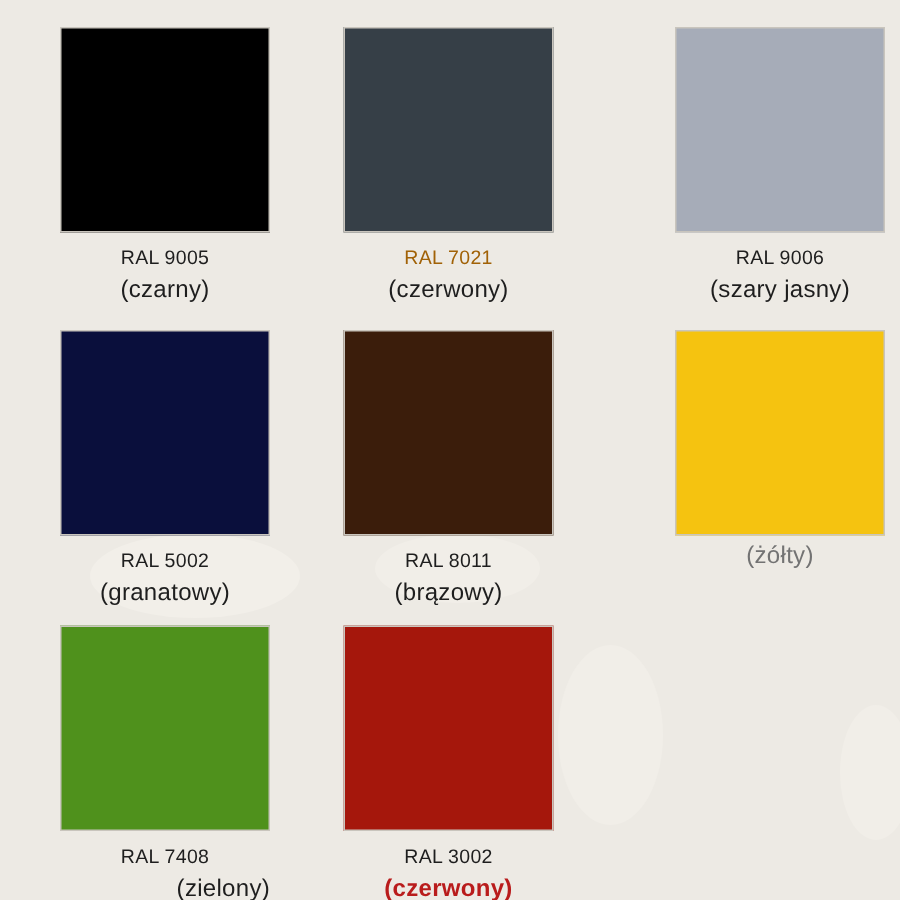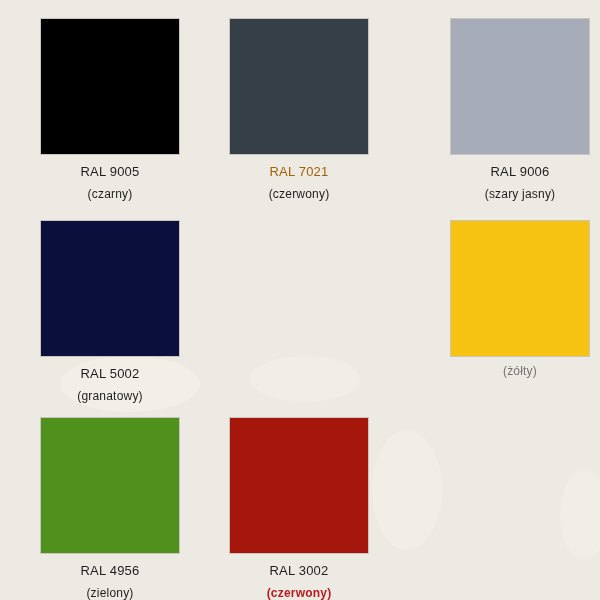--- a/index.html
+++ b/index.html
@@ -52,21 +52,21 @@
     margin-top: 9px;
     font-size: 13px;
     line-height: 16px;
     color: #1e1e1e;
     letter-spacing: 0.2px;
     white-space: nowrap;
   }
 
   .swatch-name {
     margin-top: 6px;
-    font-size: 12px;
+    font-size: 16px;
     line-height: 16px;
     color: #1e1e1e;
     letter-spacing: 0.2px;
     white-space: nowrap;
   }
 
   
   .col-1 { left: 40px; }
   .col-2 { left: 229px; }
   .col-3 { left: 418px; margin-left: 32px; }
@@ -101,30 +101,35 @@
     <div class="swatch-code" style="color: rgb(30, 30, 30);">RAL 9006</div>
     <div class="swatch-name" style="color: rgb(30, 30, 30);">(szary jasny)</div>
   </div>
 
   <div class="swatch-cell col-1 row-2">
     <span class="swatch-chip" style="background-color: rgb(10, 15, 60); border-color: rgb(201, 197, 189);"></span>
     <div class="swatch-code" style="color: rgb(30, 30, 30); text-align: center;">RAL 5002</div>
     <div class="swatch-name" style="color: rgb(30, 30, 30);">(granatowy)</div>
   </div>
 
+  <div class="swatch-cell col-2 row-2">
+    <span class="swatch-chip" style="background-color: rgb(59, 29, 11); border-color: rgb(201, 197, 189);"></span>
+    <div class="swatch-code" style="color: rgb(30, 30, 30);">RAL 8011</div>
+    <div class="swatch-name" style="color: rgb(30, 30, 30);">(brązowy)</div>
+  </div>
 
   <div class="swatch-cell col-3 row-2">
     <span class="swatch-chip" style="background-color: rgb(245, 195, 16); border-color: rgb(201, 197, 189);"></span>
     <div class="swatch-name" style="color: #737373;">(żółty)</div>
   </div>
 
   <div class="swatch-cell col-1 row-3">
     <span class="swatch-chip" style="background-color: rgb(79, 145, 28); border-color: rgb(201, 197, 189);"></span>
-    <div class="swatch-code" style="color: rgb(30, 30, 30);">RAL 4956</div>
-    <div class="swatch-name" style="color: rgb(30, 30, 30);">(zielony)</div>
+    <div class="swatch-code" style="color: rgb(30, 30, 30);">RAL 7408</div>
+    <div class="swatch-name" style="color: rgb(30, 30, 30); text-align: right;">(zielony)</div>
   </div>
 
   <div class="swatch-cell col-2 row-3">
     <span class="swatch-chip" style="background-color: rgb(165, 23, 12); border-color: rgb(201, 197, 189);"></span>
     <div class="swatch-code" style="color: rgb(30, 30, 30);">RAL 3002</div>
     <div class="swatch-name" style="color: #b91c1c; font-weight: bold;">(czerwony)</div>
   </div>
 
 </div>
 

